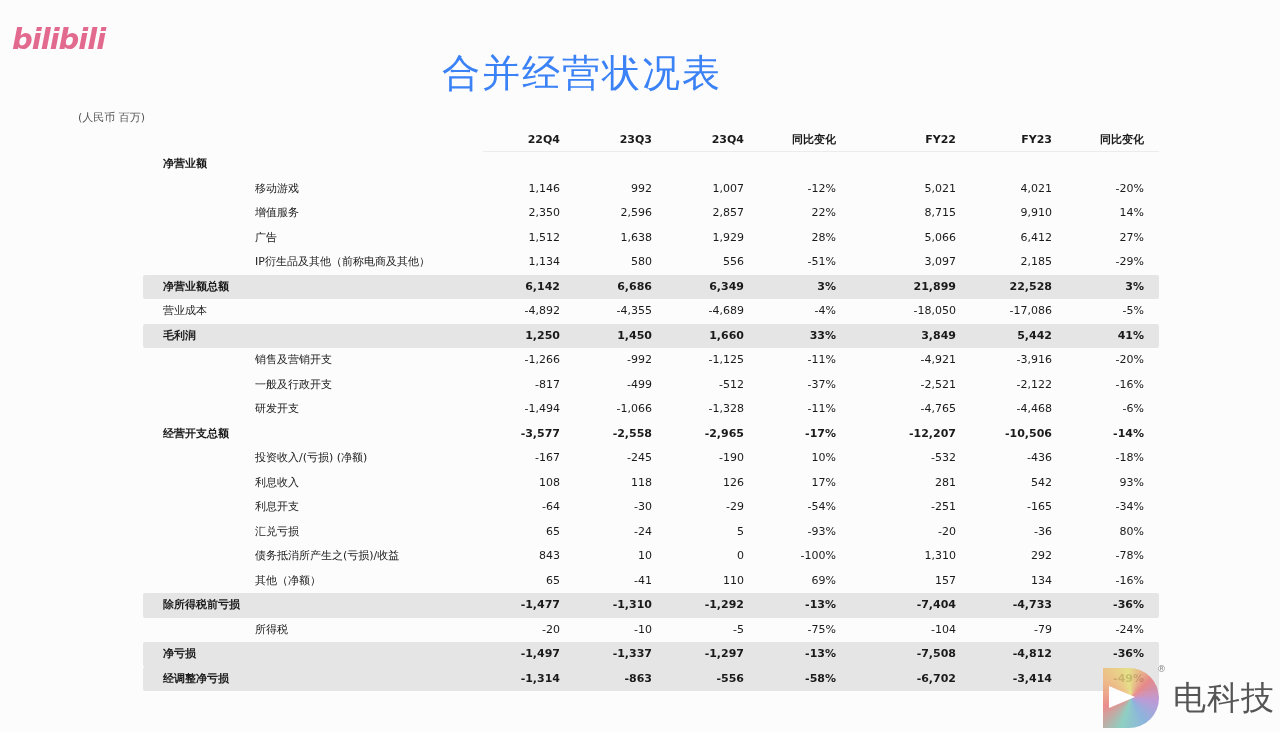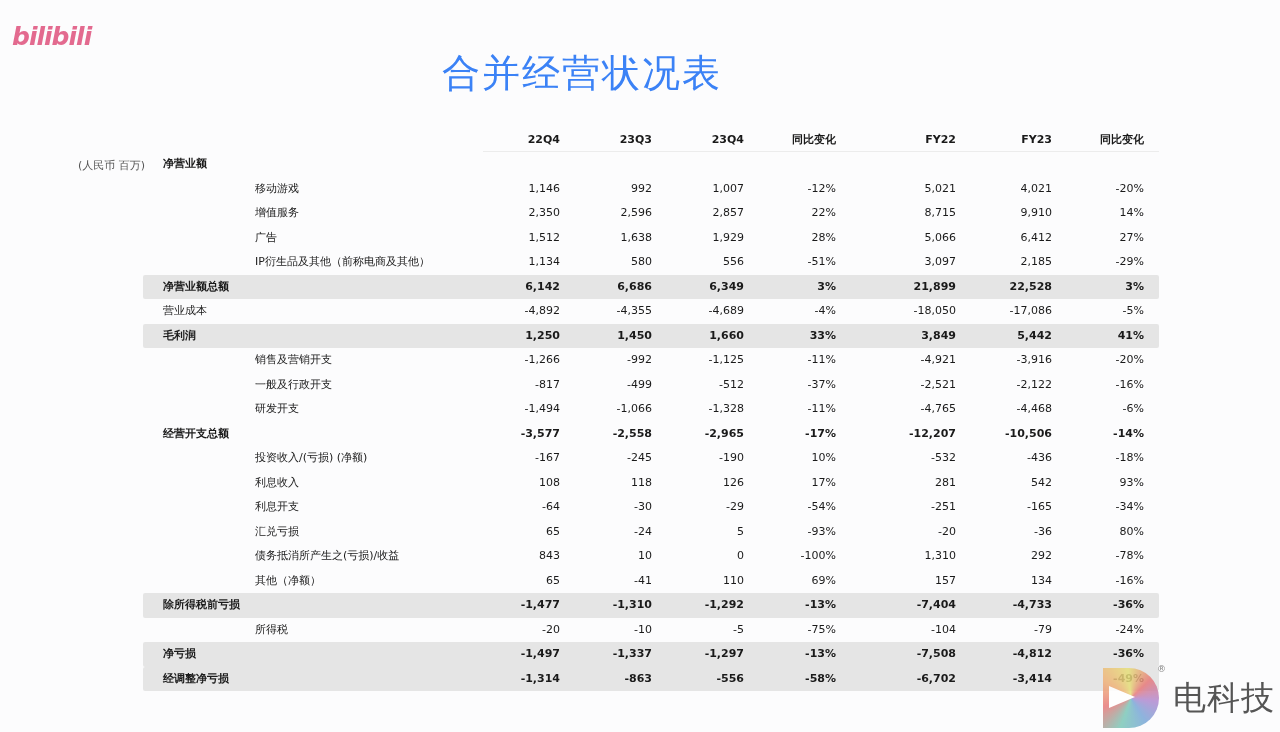--- a/index.html
+++ b/index.html
@@ -6,31 +6,31 @@
     body {
       width: 1280px; height: 732px; overflow: hidden;
       background: #fcfcfd;
       font-family: "DejaVu Sans", "Liberation Sans", sans-serif;
       color: #1a1a1a;
       position: relative;
     }
     .logo {
       position: absolute; left: 12px; top: 22px;
       font-family: "DejaVu Sans", sans-serif;
-      font-size: 25px; font-weight: bold; font-style: italic;
+      font-size: 29px; font-weight: bold; font-style: italic;
       color: #e36a8f; letter-spacing: -1px;
     }
     .title {
       position: absolute; left: 0; width: 1164px; top: 48px;
       text-align: center; font-size: 38px; font-weight: normal; color: #3b82f6;
       letter-spacing: 2px;
     }
     .unit {
       position: absolute; left: 78px; top: 110px;
-      font-size: 11px; color: #555; margin-top: 48px;
+      font-size: 11px; color: #555;
     }
     .table {
       position: absolute; left: 143px; top: 128px; width: 1016px;
     }
     .row {
       position: relative; height: 24.5px; font-size: 11px; line-height: 24.5px;
     }
     .row.header { height: 24px; font-weight: bold; font-size: 11px; }
     .row.header .hr-line {
       position: absolute; left: 340px; right: 0; bottom: 0; height: 1px; background: #ececec;

